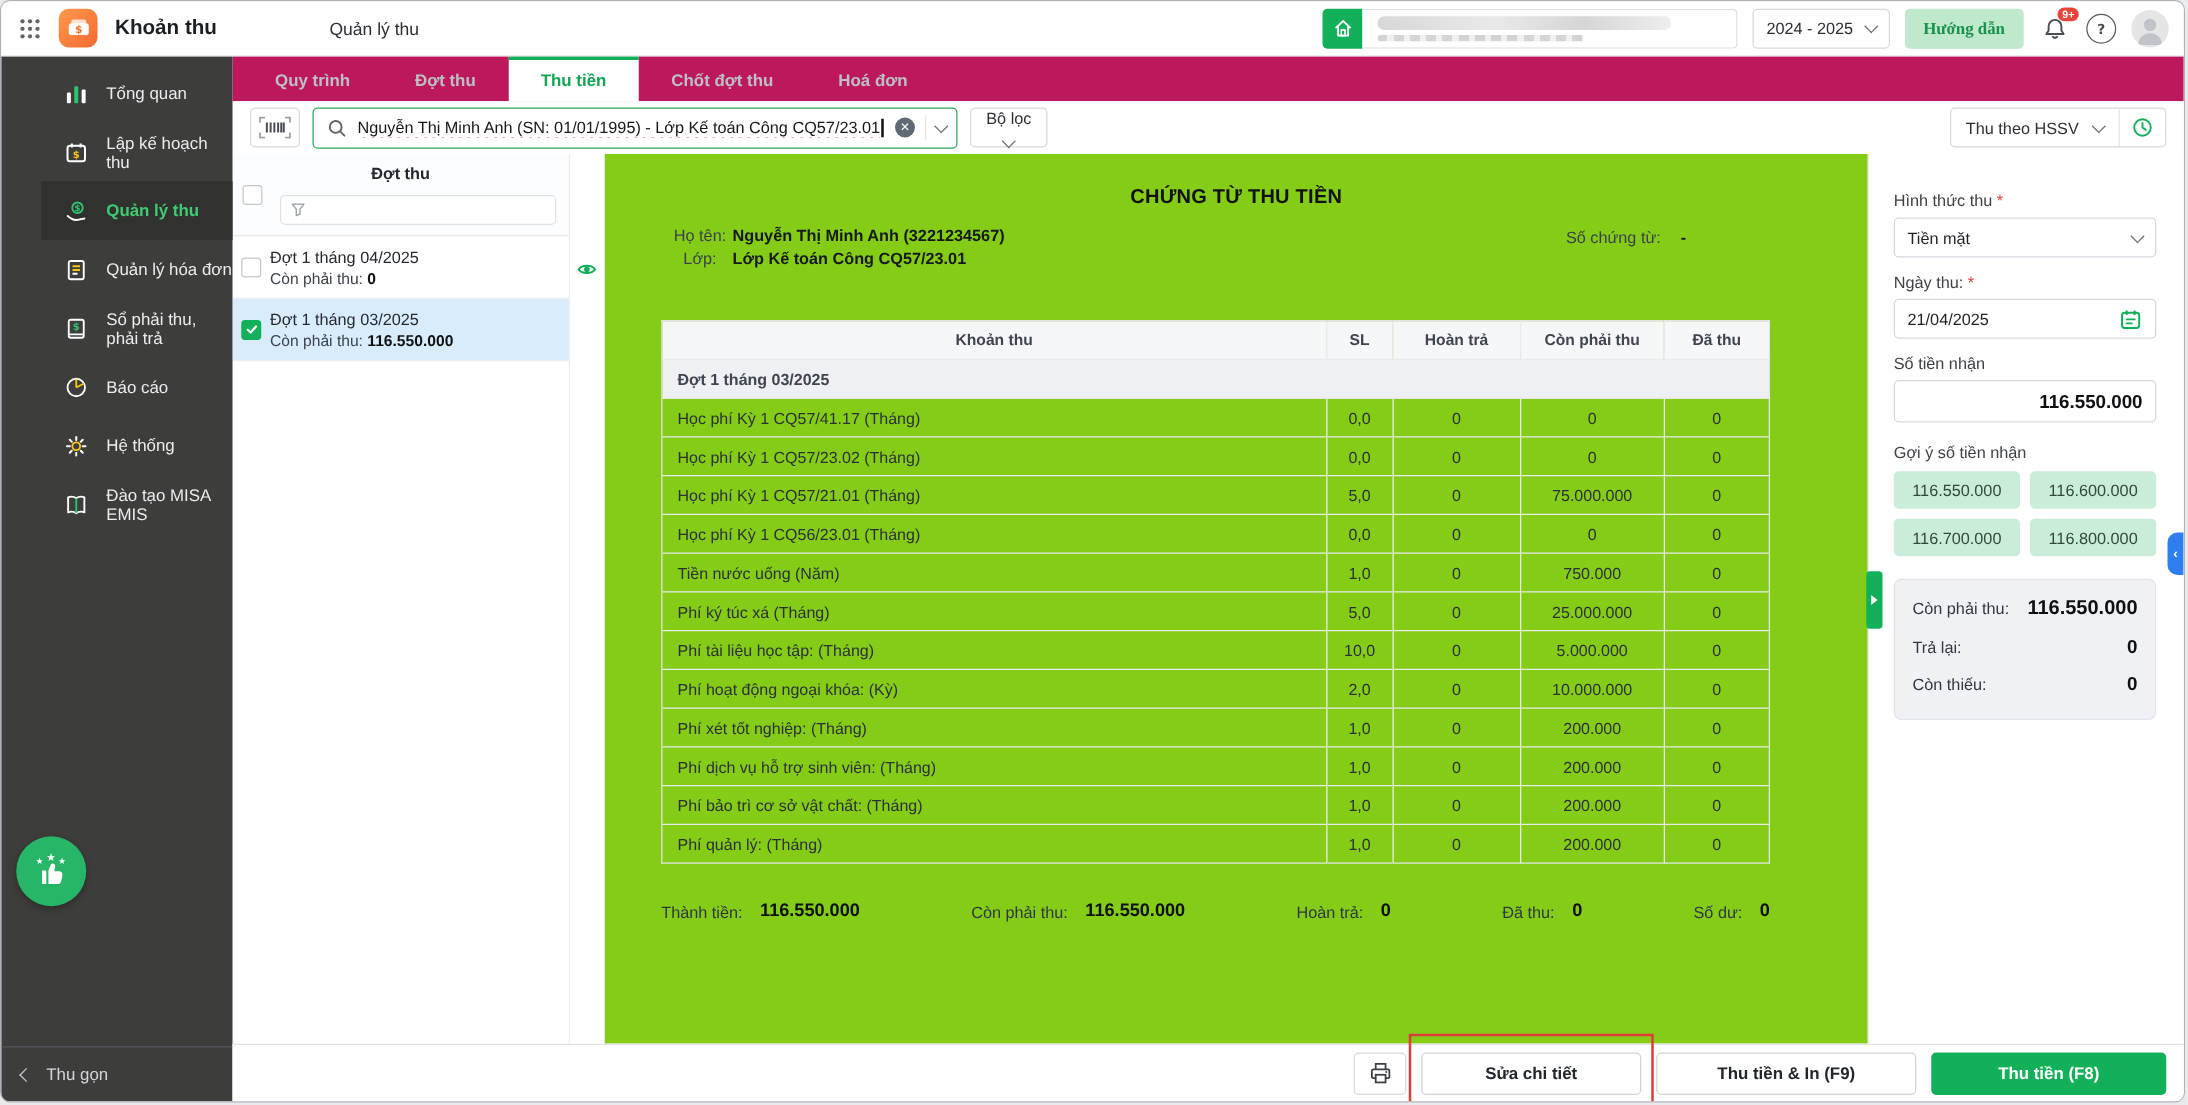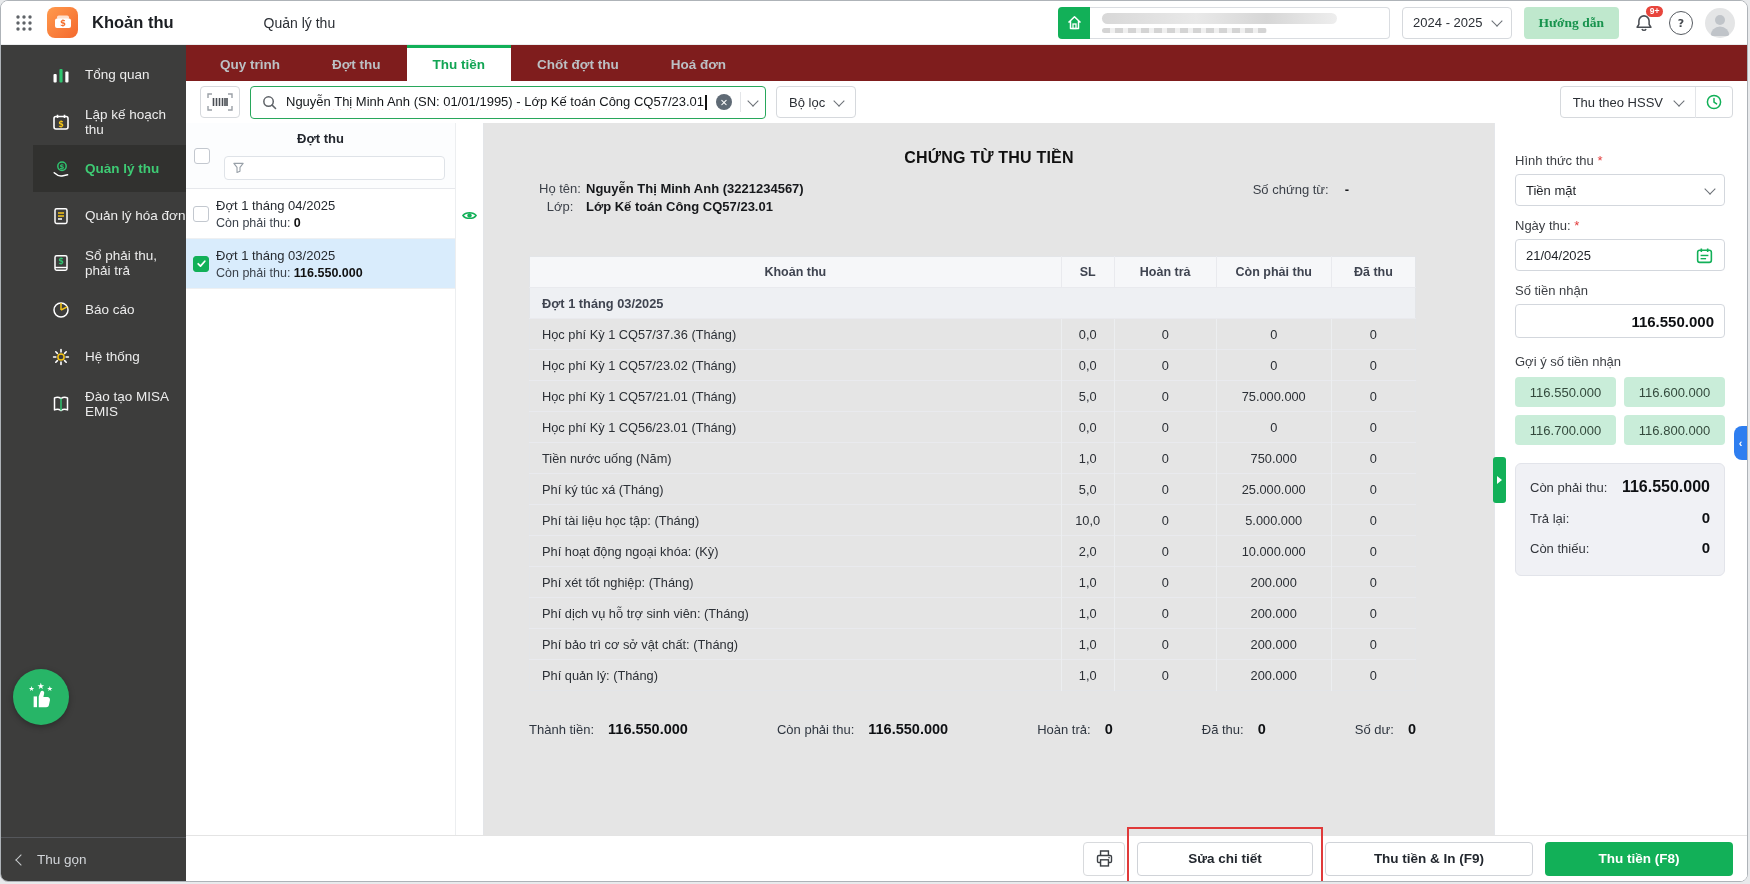--- a/index.html
+++ b/index.html
@@ -34,33 +34,33 @@
   .side-item .s-ico { width:22px; height:22px; display:flex; align-items:center; justify-content:center; flex:0 0 22px; }
   .side-item.active { background:#31312f; color:#3ecb74; font-weight:600; }
   .like-fab { position:absolute; left:12px; top:624px; width:56px; height:56px; border-radius:50%; background:#27b567; display:flex; align-items:center; justify-content:center; cursor:pointer; box-shadow:0 2px 6px rgba(0,0,0,.3); }
   .collapse-row { position:absolute; left:0; right:0; bottom:0; height:44px; border-top:1px solid #55575b; display:flex; align-items:center; gap:12px; padding-left:16px; color:#d3d6da; font-size:13.5px; cursor:pointer; }
   .chev { width:8px; height:8px; border-right:1.8px solid #c7cacd; border-bottom:1.8px solid #c7cacd; display:inline-block; }
   .chev.left { transform:rotate(135deg); }
   .chev.down { transform:rotate(45deg); margin-top:-3px; border-color:#6b7076; }
 
   
   .content { position:absolute; top:44px; left:185px; right:0; bottom:0; display:flex; flex-direction:column; background:#fff; }
-  .tabs { height:36px; background:#7f1d1d; display:flex; align-items:stretch; padding-left:8px; flex:0 0 36px; }
+  .tabs { height:36px; background:#be185d; display:flex; align-items:stretch; padding-left:8px; flex:0 0 36px; }
   .tab { padding:0 26px; display:flex; align-items:center; font-size:13.5px; color:#bcc0c4; font-weight:600; cursor:pointer; border-top:3px solid transparent; }
   .tab.active { background:#fff; color:#12a554; border-top:3px solid #12b058; }
   .toolbar { height:42px; flex:0 0 42px; background:#fff; display:flex; align-items:center; justify-content:space-between; padding:0 14px 0 14px; }
   .tl-left { display:flex; align-items:center; gap:10px; }
   .barcode-btn { width:40px; height:32px; border:1px solid #d6d9dd; border-radius:4px; display:flex; align-items:center; justify-content:center; cursor:pointer; background:#fff; }
   .search-box { width:516px; height:33px; border:1.6px solid #28a75b; border-radius:4px; background:#fff; display:flex; align-items:center; padding:0 8px 0 10px; gap:8px; }
   .search-text { flex:1; font-size:13px; color:#15171a; white-space:nowrap; overflow:hidden; }
   .sq { text-decoration:underline; text-decoration-style:wavy; text-decoration-color:#e5453d; text-decoration-thickness:1px; text-underline-offset:3px; }
   .caret { display:inline-block; width:1.5px; height:15px; background:#111; vertical-align:middle; margin-left:1px; }
   .clear-btn { width:16px; height:16px; border-radius:50%; background:#5f6a75; color:#fff; font-size:9.5px; display:flex; align-items:center; justify-content:center; cursor:pointer; flex:0 0 16px; }
   .sb-div { width:1px; height:20px; background:#e3e5e8; }
-  .filter-btn { height:32px; border:1px solid #d6d9dd; border-radius:4px; background:#fff; display:flex; align-items:center; gap:10px; padding:0 12px; font-size:13px; color:#2b2f35; cursor:pointer; font-family:inherit; }
+  .filter-btn { height:32px; border:1px solid #d6d9dd; border-radius:4px; background:#fff; display:flex; align-items:center; gap:10px; padding:0 12px; font-size:13px; color:#2b2f35; cursor:pointer; font-family:inherit;flex-direction:column; }
   .mode-group { height:32px; border:1px solid #d6d9dd; border-radius:4px; display:flex; align-items:center; background:#fff; }
   .mode-text { padding:0 12px; font-size:13px; color:#2b2f35; }
   .mode-chev { padding-right:12px; display:flex; align-items:center; }
   .mode-div { width:1px; height:31px; background:#e3e5e8; }
   .clock-btn { width:36px; height:31px; display:flex; align-items:center; justify-content:center; cursor:pointer; }
 
   
   .main-row { flex:1; display:flex; position:relative; overflow:hidden; }
 
   
@@ -76,21 +76,21 @@
   .chk.checked { background:#12b058; border-color:#12b058; }
   .b-row { height:50px; display:flex; align-items:center; border-bottom:1px solid #eef0f2; cursor:pointer; }
   .b-row.sel { background:#d9ecfc; }
   .b-chkcol { width:30px; flex:0 0 30px; display:flex; justify-content:center; }
   .b-text { flex:1; }
   .b-t1 { font-size:13px; color:#262a30; margin-bottom:3px; }
   .b-t2 { font-size:12.5px; color:#3c434c; }
   .b-t2 b { color:#111; }
 
   
-  .doc-panel { flex:1; background:#e5e5e5; position:relative; overflow:hidden; }
+  .doc-panel { flex:1; background:#84cc16; position:relative; overflow:hidden; }
   .doc-title { text-align:center; margin-top:26px; font-size:16px; font-weight:700; color:#111; letter-spacing:.2px; }
   .doc-info { margin:14px 0 0 50px; position:relative; }
   .info-line { display:flex; margin-bottom:3px; }
   .info-lab { width:52px; color:#3c4149; font-size:13px;text-align:center; }
   .info-val { font-weight:700; color:#16181b; font-size:13px; }
   .doc-no { position:absolute; top:1px; right:145px; display:flex; gap:16px; font-size:13px; color:#3c4149; }
   .doc-no b { color:#16181b; }
   table.rcpt { margin:42px 78px 0 45px; width:calc(100% - 123px); border-collapse:collapse; border:1px solid #e3e5e8; }
   .rcpt th { background:#f6f7f9; font-size:12.5px; font-weight:700; color:#3f4450; padding:8px 12px; text-align:center; border-left:1px solid #e9eaee; }
   .rcpt th:first-child { border-left:none; }
@@ -437,21 +437,21 @@
                 <th>Hoàn trả</th>
                 <th>Còn phải thu</th>
                 <th>Đã thu</th>
               </tr>
             </thead>
           <tbody>
               <tr class="grp">
                 <td colspan="5">Đợt 1 tháng 03/2025</td>
               </tr>
               <tr>
-                <td>Học phí Kỳ 1 CQ57/37.36 (Tháng)</td>
+                <td>Học phí Kỳ 1 CQ57/41.17 (Tháng)</td>
                 <td class="num">0,0</td>
                 <td class="num">0</td>
                 <td class="num">0</td>
                 <td class="num">0</td>
               </tr>
               <tr>
                 <td>Học phí Kỳ 1 CQ57/23.02 (Tháng)</td>
                 <td class="num">0,0</td>
                 <td class="num">0</td>
                 <td class="num">0</td>

